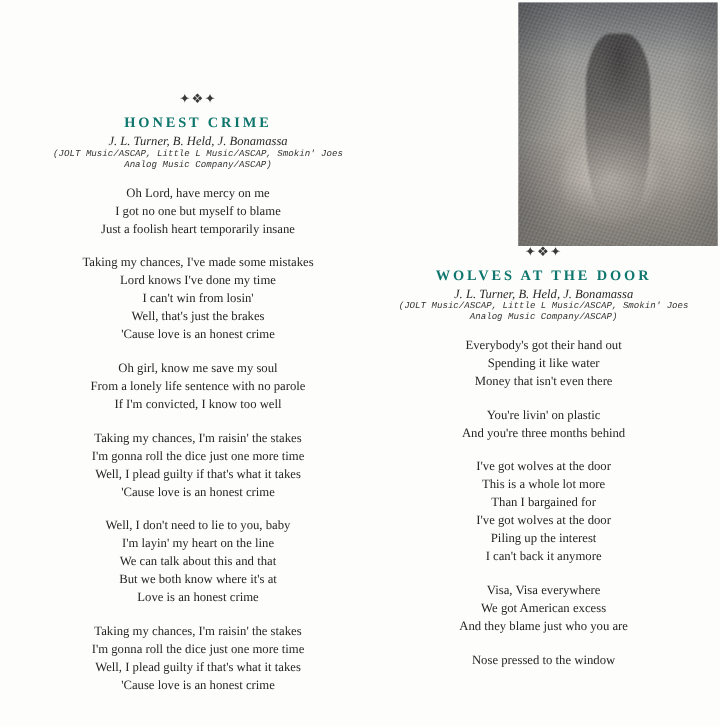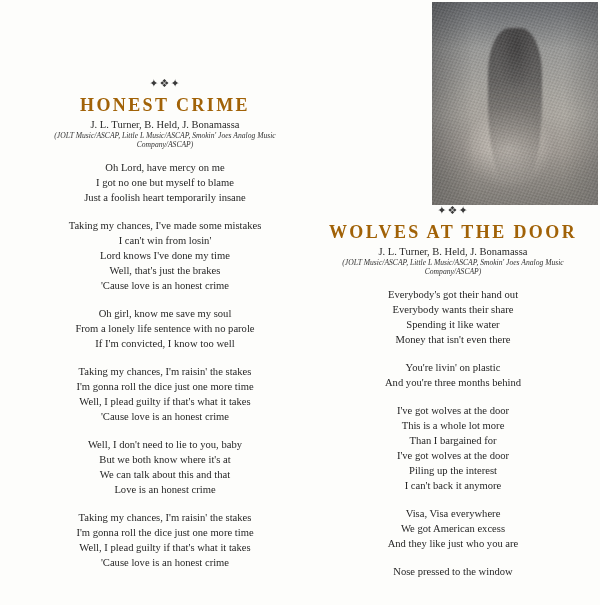--- a/index.html
+++ b/index.html
@@ -106,36 +106,38 @@
     letter-spacing: 1px;
     color: #3a3a3a;
     line-height: 1;
     margin-bottom: 6px;
     user-select: none;
   }
 
   .song-title {
     font-family: "Liberation Serif", serif;
     font-weight: bold;
-    font-size: 18px;
+    font-size: 12px;
     letter-spacing: 2.4px;
     margin: 2px 0 3px 0;
-    color: #a16207;
+    color: #0f766e;
   }
   .credits {
     font-size: 10.5px;
+    font-style: italic;
     margin: 0 0 1px 0;
     color: #2a2a2a;
   }
   .publisher {
     font-size: 7.6px;
     line-height: 1.22;
     font-style: italic;
     color: #333;
     margin: 0 6px 0 6px;
+    font-family: Liberation Mono, monospace;
   }
 
   .lyrics {
     margin-top: 10px;
   }
   .stanza {
     margin: 0 0 13px 0;
     font-size: 10.6px;
     line-height: 1.42;
     color: #262626;
@@ -163,40 +165,41 @@
     <div class="publisher">(JOLT Music/ASCAP, Little L Music/ASCAP, Smokin' Joes Analog Music Company/ASCAP)</div>
 
     <div class="lyrics">
       <div class="stanza">
         <div>Oh Lord, have mercy on me</div>
         <div>I got no one but myself to blame</div>
         <div>Just a foolish heart temporarily insane</div>
       </div>
       <div class="stanza">
         <div>Taking my chances, I've made some mistakes</div>
+        <div>Lord knows I've done my time</div>
         <div>I can't win from losin'</div>
-        <div>Lord knows I've done my time</div>
         <div>Well, that's just the brakes</div>
         <div>'Cause love is an honest crime</div>
       </div>
       <div class="stanza">
         <div>Oh girl, know me save my soul</div>
         <div>From a lonely life sentence with no parole</div>
         <div>If I'm convicted, I know too well</div>
       </div>
       <div class="stanza">
         <div>Taking my chances, I'm raisin' the stakes</div>
         <div>I'm gonna roll the dice just one more time</div>
         <div>Well, I plead guilty if that's what it takes</div>
         <div>'Cause love is an honest crime</div>
       </div>
       <div class="stanza">
         <div>Well, I don't need to lie to you, baby</div>
+        <div>I'm layin' my heart on the line</div>
+        <div>We can talk about this and that</div>
         <div>But we both know where it's at</div>
-        <div>We can talk about this and that</div>
         <div>Love is an honest crime</div>
       </div>
       <div class="stanza">
         <div>Taking my chances, I'm raisin' the stakes</div>
         <div>I'm gonna roll the dice just one more time</div>
         <div>Well, I plead guilty if that's what it takes</div>
         <div>'Cause love is an honest crime</div>
       </div>
     </div>
 
@@ -204,40 +207,39 @@
 
   <div class="col col-right">
     <div class="ornament">✦❖✦</div>
     <div class="song-title">WOLVES AT THE DOOR</div>
     <div class="credits">J. L. Turner, B. Held, J. Bonamassa</div>
     <div class="publisher">(JOLT Music/ASCAP, Little L Music/ASCAP, Smokin' Joes Analog Music Company/ASCAP)</div>
 
     <div class="lyrics">
       <div class="stanza">
         <div>Everybody's got their hand out</div>
-        <div>Everybody wants their share</div>
         <div>Spending it like water</div>
         <div>Money that isn't even there</div>
       </div>
       <div class="stanza">
         <div>You're livin' on plastic</div>
         <div>And you're three months behind</div>
       </div>
       <div class="stanza">
         <div>I've got wolves at the door</div>
         <div>This is a whole lot more</div>
         <div>Than I bargained for</div>
         <div>I've got wolves at the door</div>
         <div>Piling up the interest</div>
         <div>I can't back it anymore</div>
       </div>
       <div class="stanza">
         <div>Visa, Visa everywhere</div>
         <div>We got American excess</div>
-        <div>And they like just who you are</div>
+        <div>And they blame just who you are</div>
       </div>
       <div class="stanza">
         <div>Nose pressed to the window</div>
 
       </div>
     </div>
   </div>
 
 </div>
 

